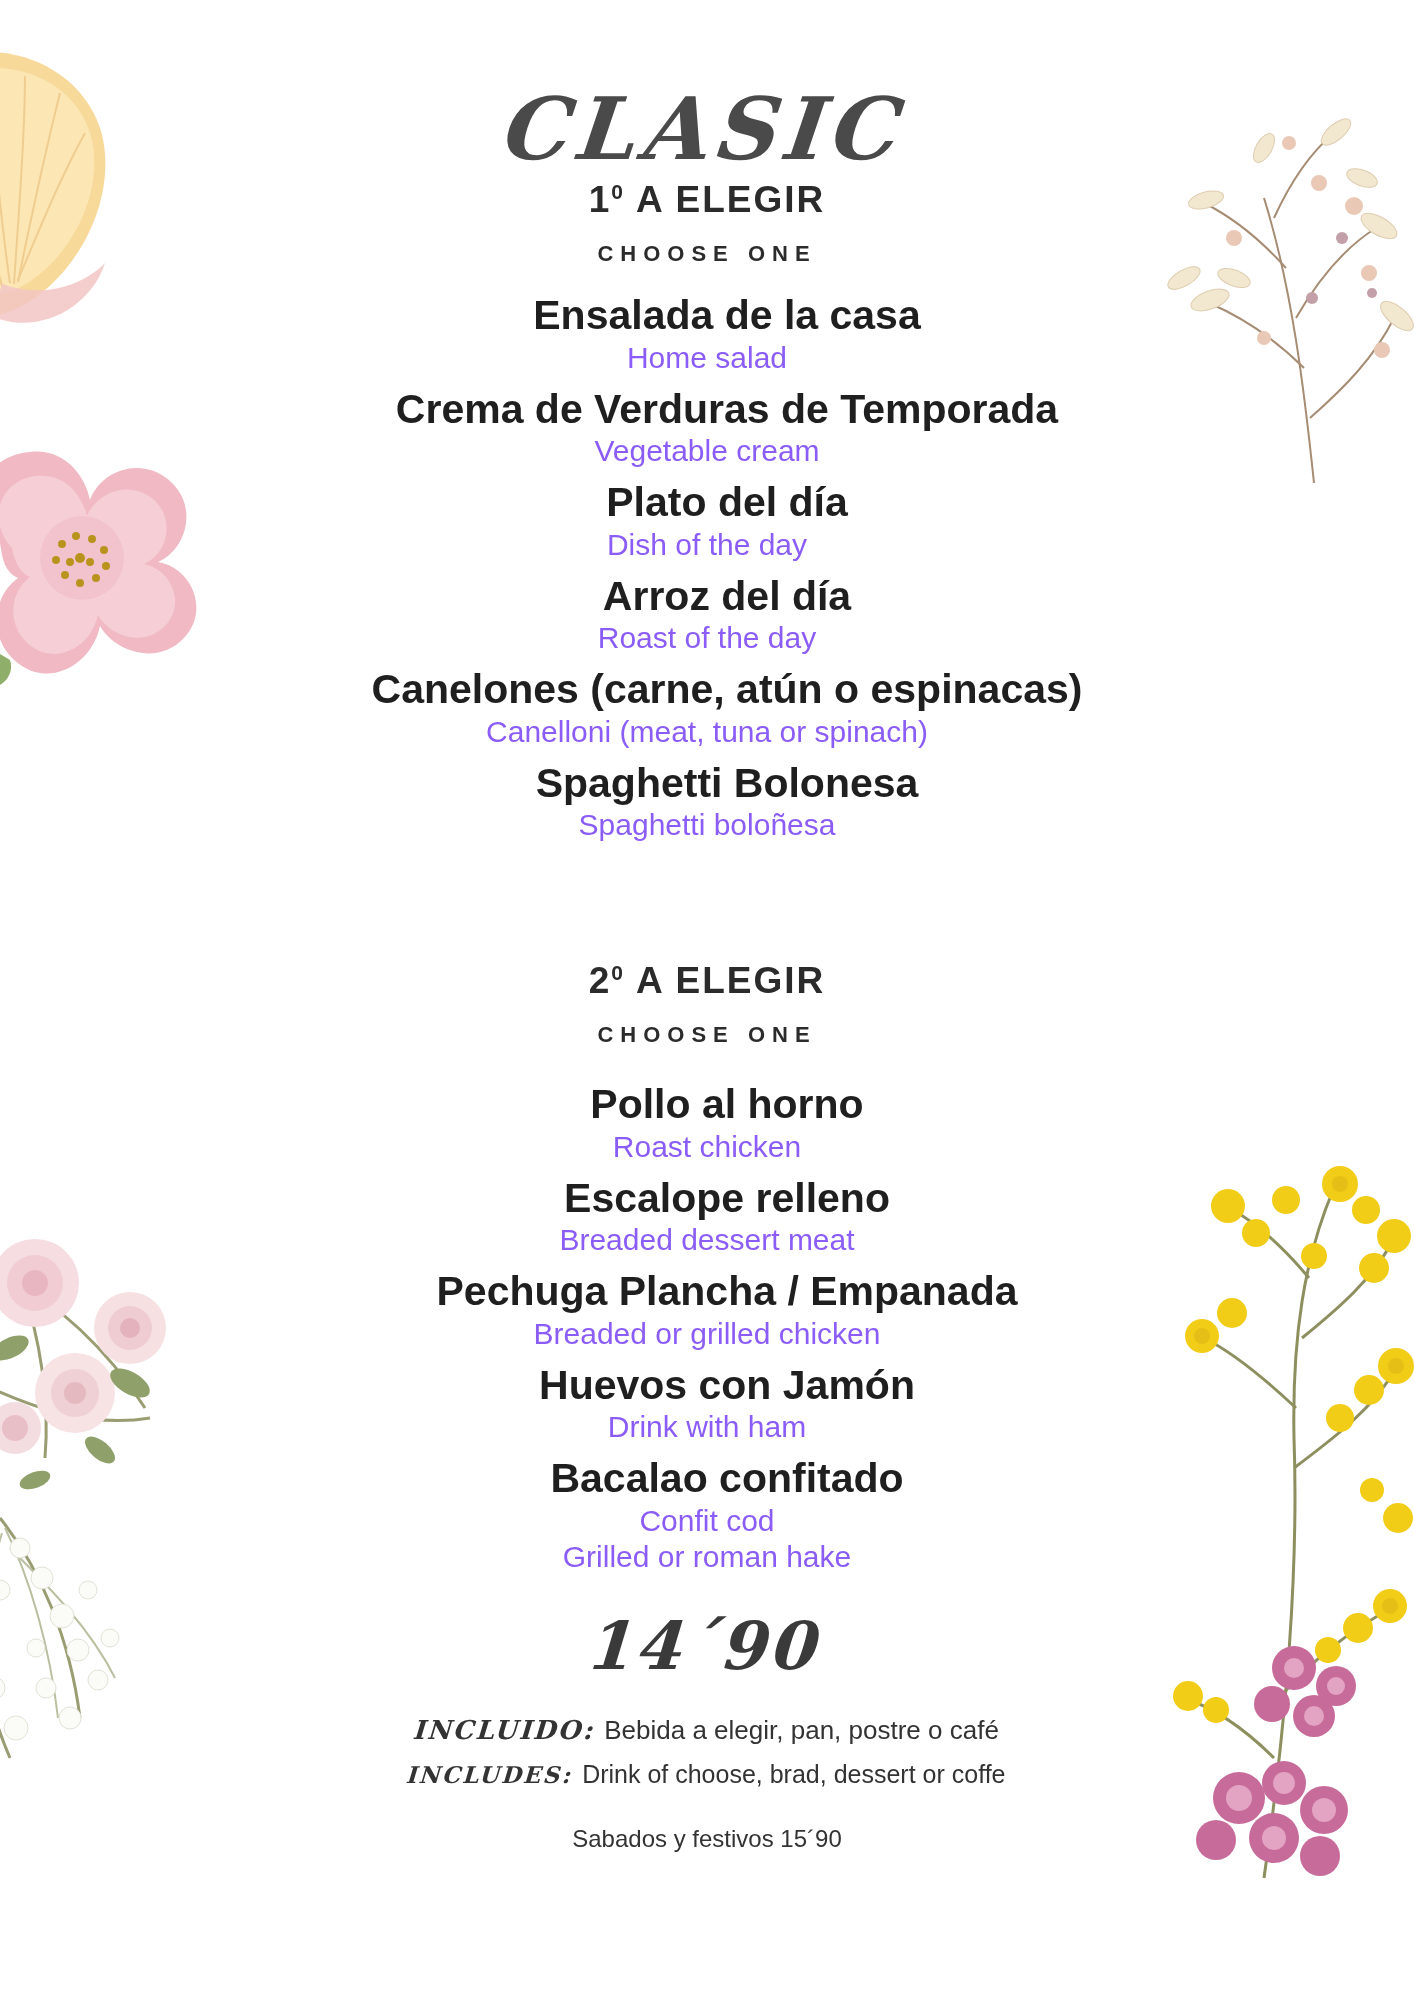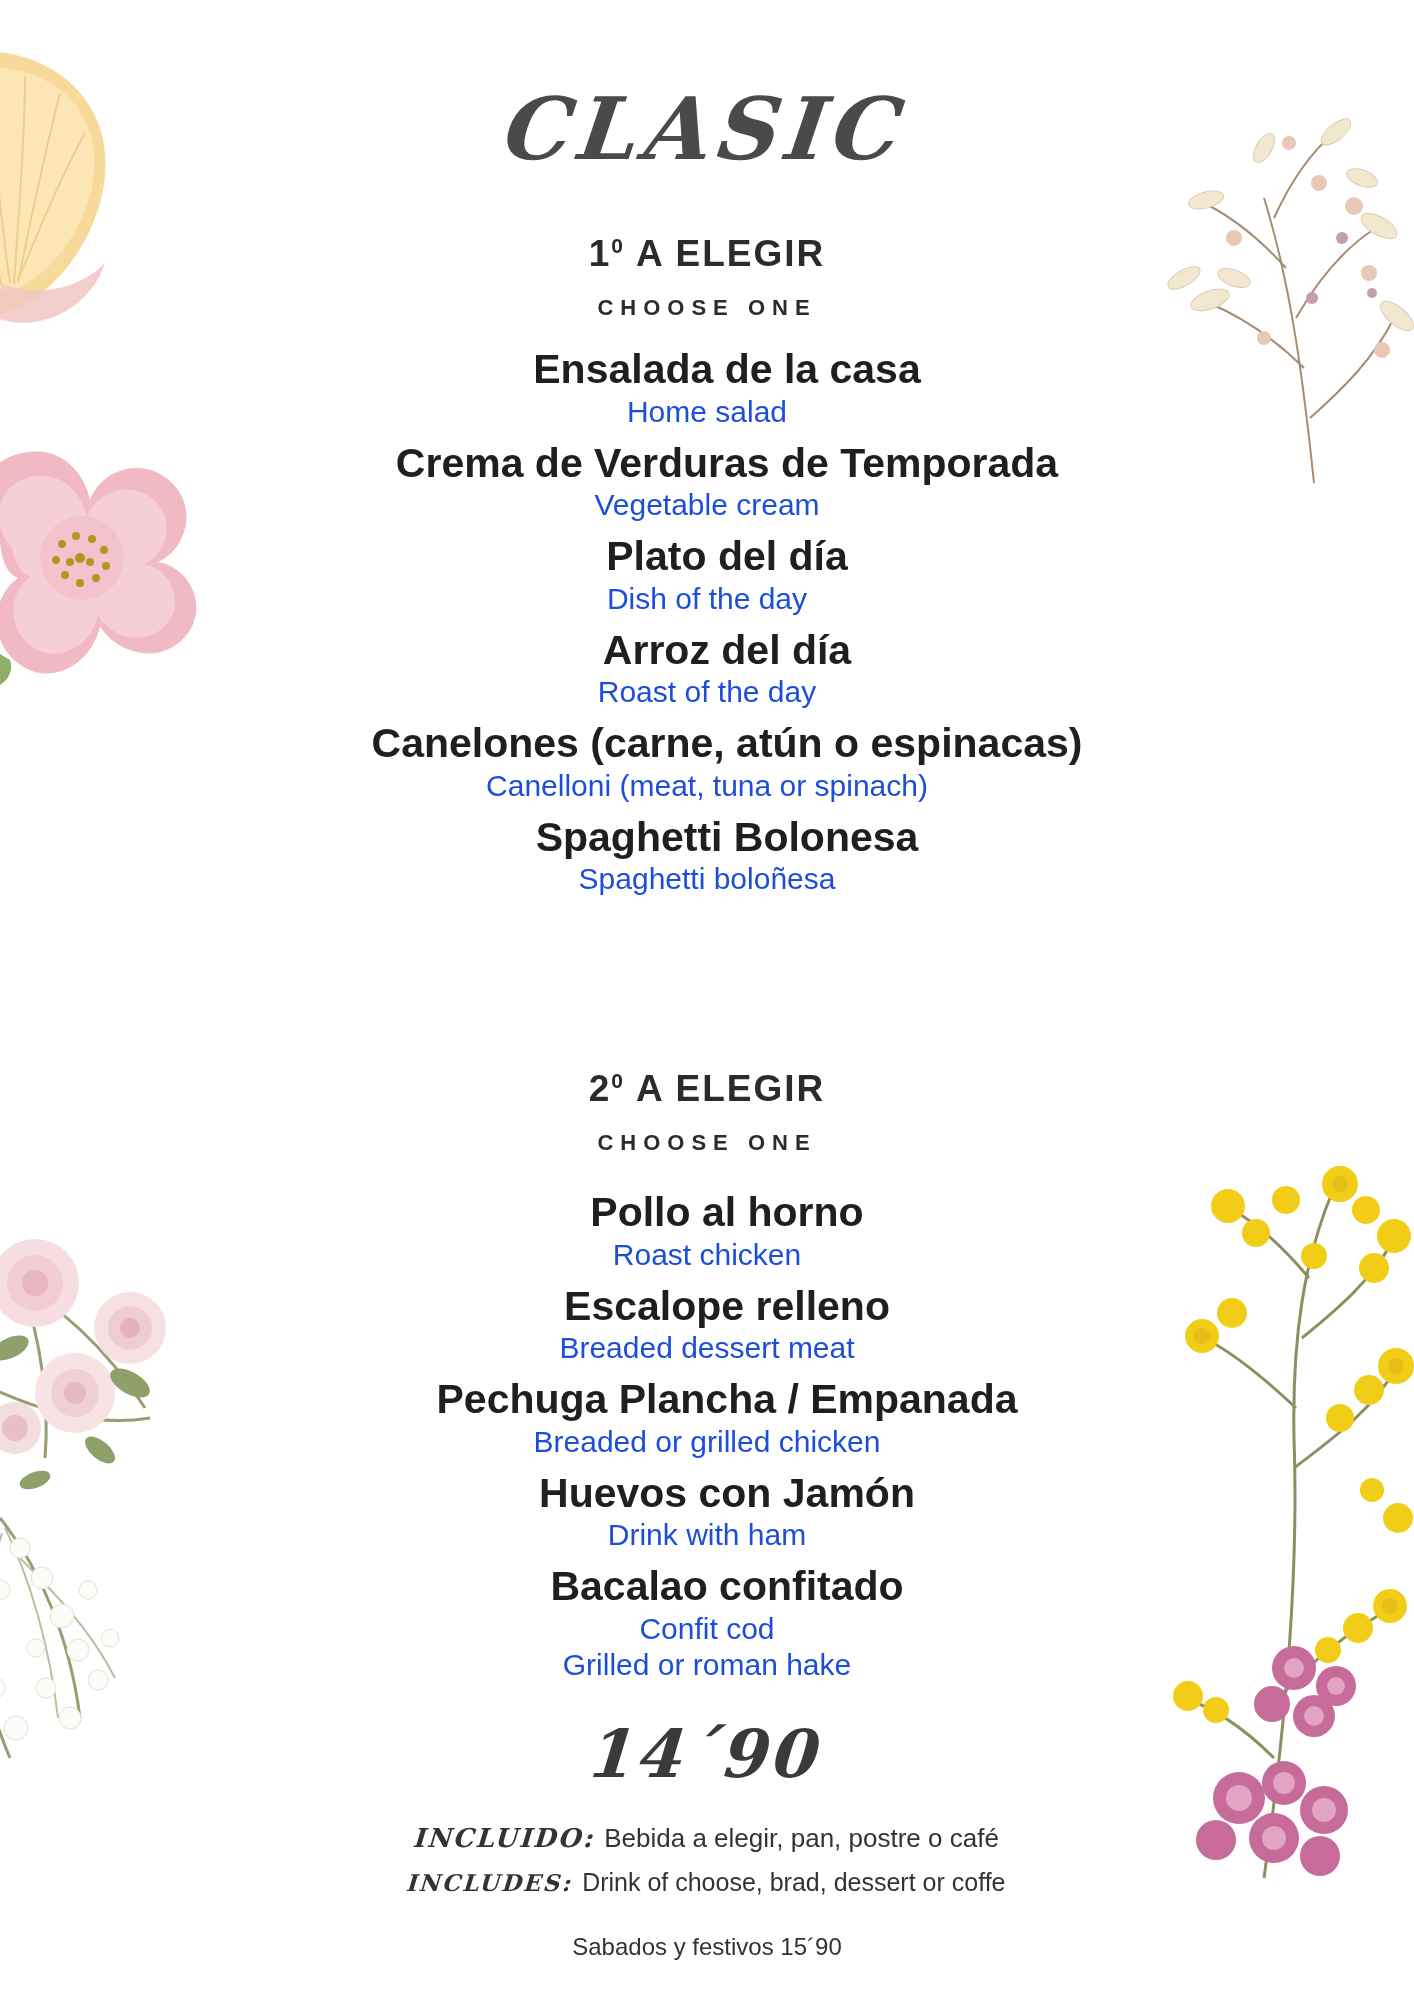--- a/index.html
+++ b/index.html
@@ -43,21 +43,20 @@
     margin-top: 78px;
     transform: skewX(-8deg);
   }
 
   .section-head {
     text-align: center;
     font-size: 37px;
     font-weight: bold;
     letter-spacing: 2px;
     color: #2b2b2b;
-    margin-top: 54px;
   }
   .section-head sup { font-size: 21px; vertical-align: super; font-weight: bold;}
 
   .section-sub {
     text-align: center;
     font-size: 22px;
     font-weight: bold;
     letter-spacing: 7px;
     color: #2b2b2b;
     margin-top: 20px;
@@ -68,21 +67,21 @@
     font-size: 41px;
     font-weight: bold;
     color: #1f1f1f;
     line-height: 1.12;
     margin-top: 12px;
     padding-left: 40px;
   }
   .dish-en {
     text-align: center;
     font-size: 30px;
-    color: #1d4ed8;
+    color: #8b5cf6;
     line-height: 1.12;
     margin-top: 2px;
   }
 
   .course-1 { margin-top: 26px; }
   .course-2 { margin-top: 34px; }
 
   .gap { height: 118px; }
 
   .price {

